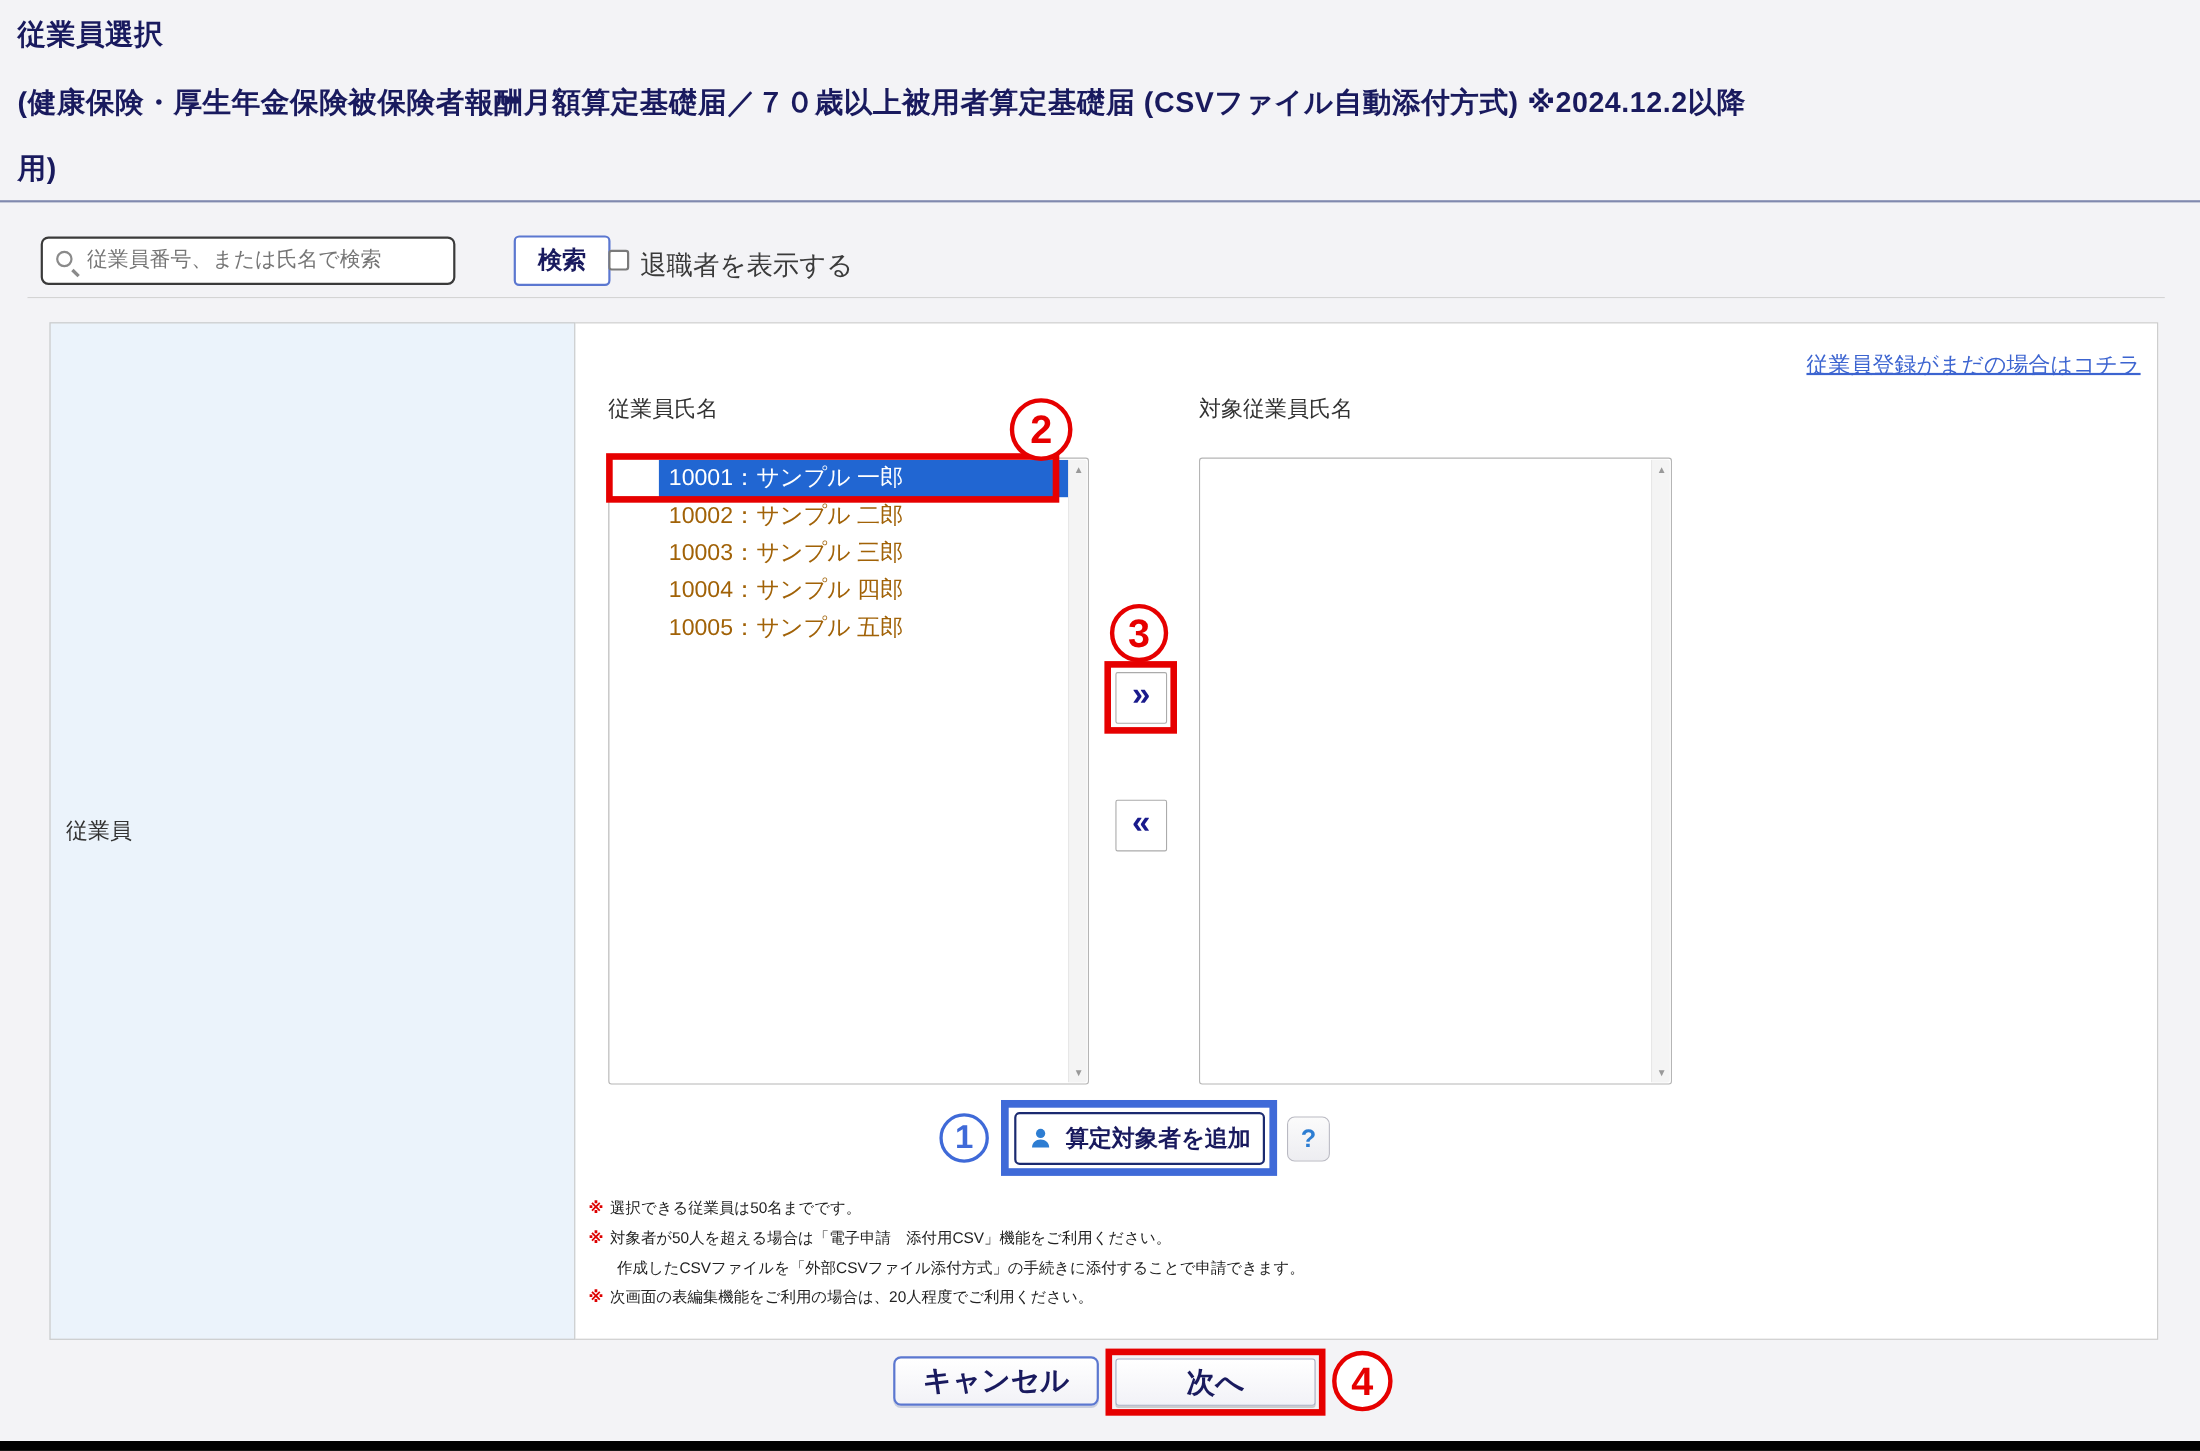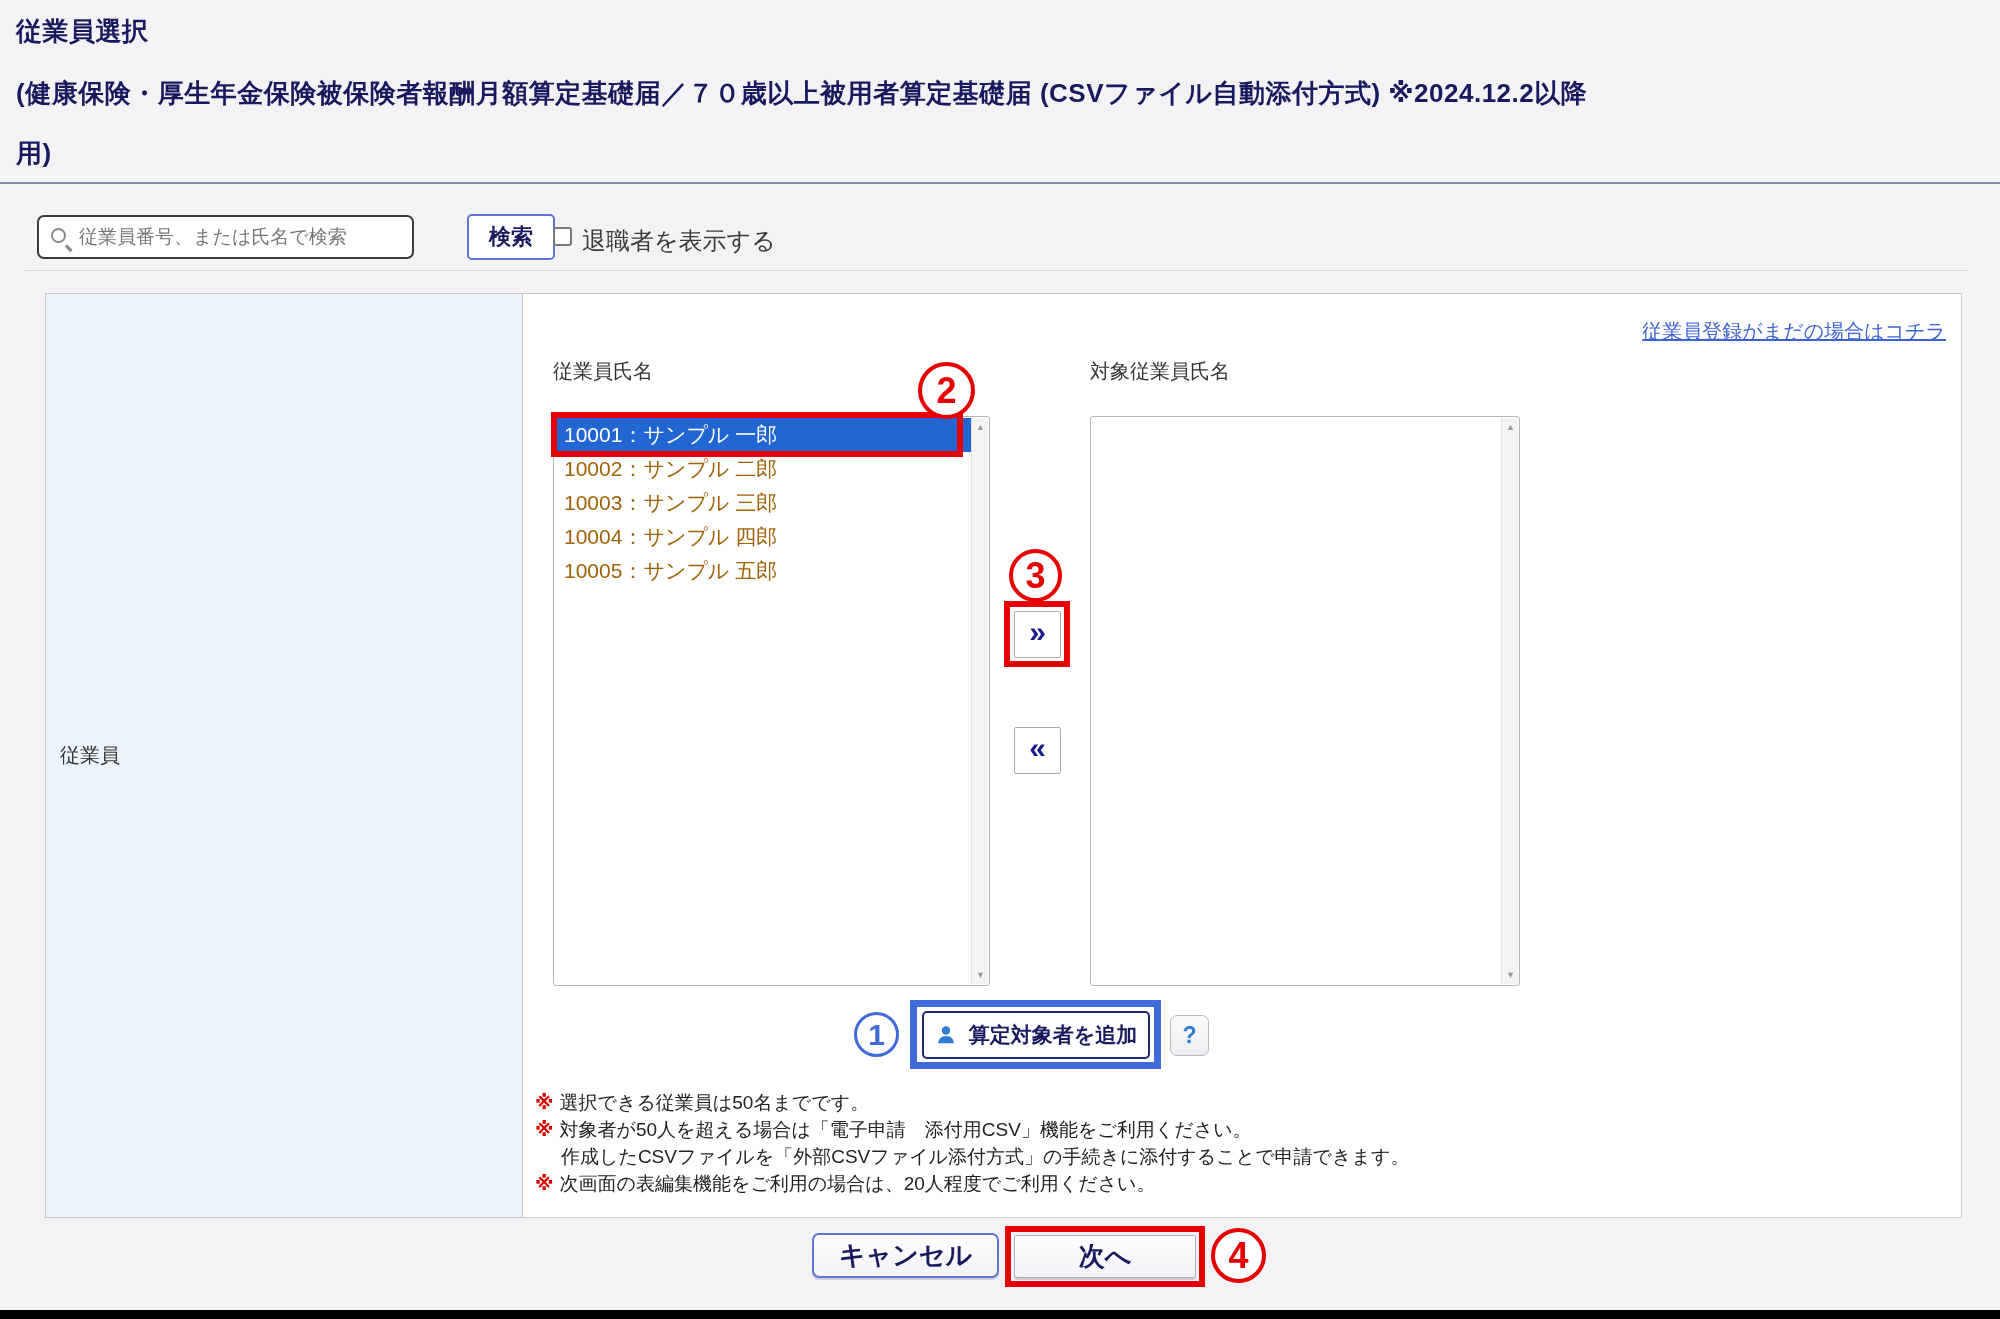--- a/index.html
+++ b/index.html
@@ -77,21 +77,21 @@
   .list-label { top:358px; font-size:20px; color:#333; }
   #lbl-src { left:553px; }
   #lbl-dst { left:1090px; }
 
   .listbox {
     top:416px; height:570px; background:#fff;
     border:1px solid #b5b5b5; border-radius:3px;
   }
   #list-src { left:553px; width:437px; }
   #list-dst { left:1090px; width:430px; }
-  .list-inner { position:absolute; left:1px; top:1px; bottom:1px; right:18px; overflow:hidden; }
+  .list-inner { position:absolute; left:1px; top:1px; bottom:1px; right:18px; overflow:hidden;padding-left:44px; }
   .list-item {
     height:34px; line-height:34px; padding-left:9px;
     font-size:21px; color:#a16207; white-space:nowrap; cursor:pointer;
   }
   .list-item.selected { background:#2166d2; color:#fff; }
   .sbar {
     position:absolute; top:1px; bottom:1px; right:1px; width:17px;
     background:#f4f4f4; border-left:1px solid #e2e2e2; border-radius:0 2px 2px 0;
   }
   .sbar .arr {
@@ -119,21 +119,21 @@
   }
   .btn-help {
     left:1170px; top:1015px; width:39px; height:41px;
     background:linear-gradient(#fbfbfb,#ededf1); border:1px solid #b9b9c2;
     border-radius:7px; font-size:23px; font-weight:bold; color:#2d7dd2;
     display:flex; align-items:center; justify-content:center; cursor:pointer;
     font-family:inherit;
   }
 
   
-  .note-line { left:535px; font-size:19px; color:#222; white-space:nowrap; }
+  .note-line { left:535px; font-size:14px; color:#222; white-space:nowrap; }
   .note-line .mk { color:#dd0000; font-weight:bold; margin-right:6px; }
   .note-line.indent { padding-left:26px; }
   #note0 { top:1090px; }
   #note1 { top:1117px; }
   #note2 { top:1144px; }
   #note3 { top:1171px; }
 
   
   .btn-footer {
     height:45px; background:linear-gradient(#ffffff,#f2f2f7);

